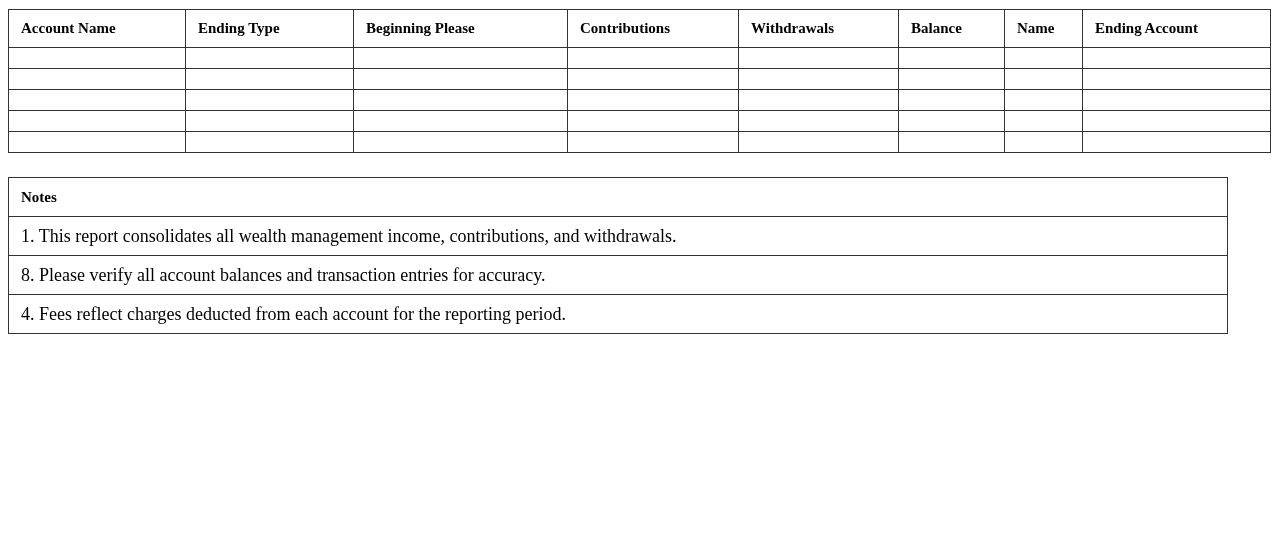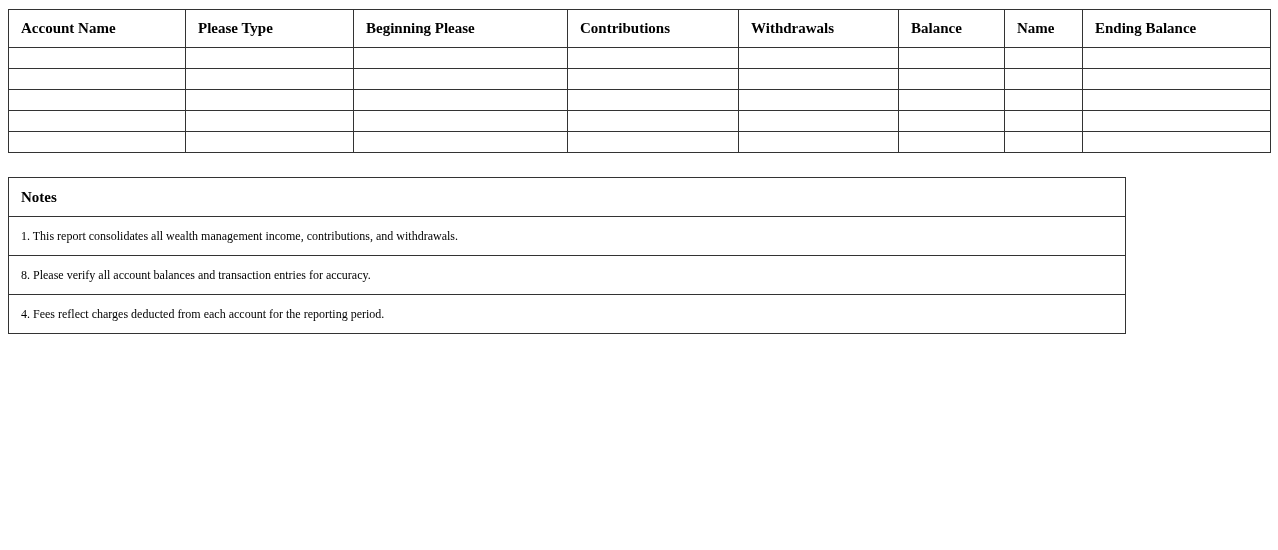--- a/index.html
+++ b/index.html
@@ -1,53 +1,53 @@
 <!DOCTYPE html>
 <html><head>
 <meta charset="utf-8">
 <style>
   html, body { margin: 0; padding: 0; background: #ffffff; }
   body {
     width: 1278px; height: 550px; position: relative;
     font-family: "Liberation Serif", "DejaVu Serif", serif;
     color: #000;
   }
-  table { border-collapse: collapse; position: absolute; left: 8px; width: 1118px; table-layout: fixed; }
+  table { border-collapse: collapse; position: absolute; left: 8px; width: 1220px; table-layout: fixed; }
   td, th { border: 1px solid #333; padding: 0 12px; text-align: left; vertical-align: middle; }
   #accounts { top: 9px; }
   #accounts th { height: 37px; font-weight: bold; font-size: 15px; }
   #accounts td { height: 20px; }
   #notes { top: 177px; }
   #notes th { height: 38px; font-weight: bold; font-size: 15px; }
-  #notes td { height: 38px; font-size: 12px; }
+  #notes td { height: 38px; font-size: 18px; }
 </style>
 </head>
 <body>
 
 <table id="accounts">
   <colgroup>
     <col style="width:177px">
       <col style="width:168px">
       <col style="width:214px">
       <col style="width:171px">
     <col style="width:160px">
       <col style="width:106px">
       <col style="width:78px">
       <col style="width:188px">
   </colgroup>
   <thead>
     <tr>
       <th>Account Name</th>
-      <th>Please Type</th>
+      <th>Ending Type</th>
       <th>Beginning Please</th>
       <th>Contributions</th>
       <th>Withdrawals</th>
       <th>Balance</th>
       <th>Name</th>
-      <th>Ending Balance</th>
+      <th>Ending Account</th>
     </tr>
   </thead>
   <tbody>
     <tr>
       <td></td>
       <td></td>
       <td></td>
       <td></td>
       <td></td>
       <td></td>

